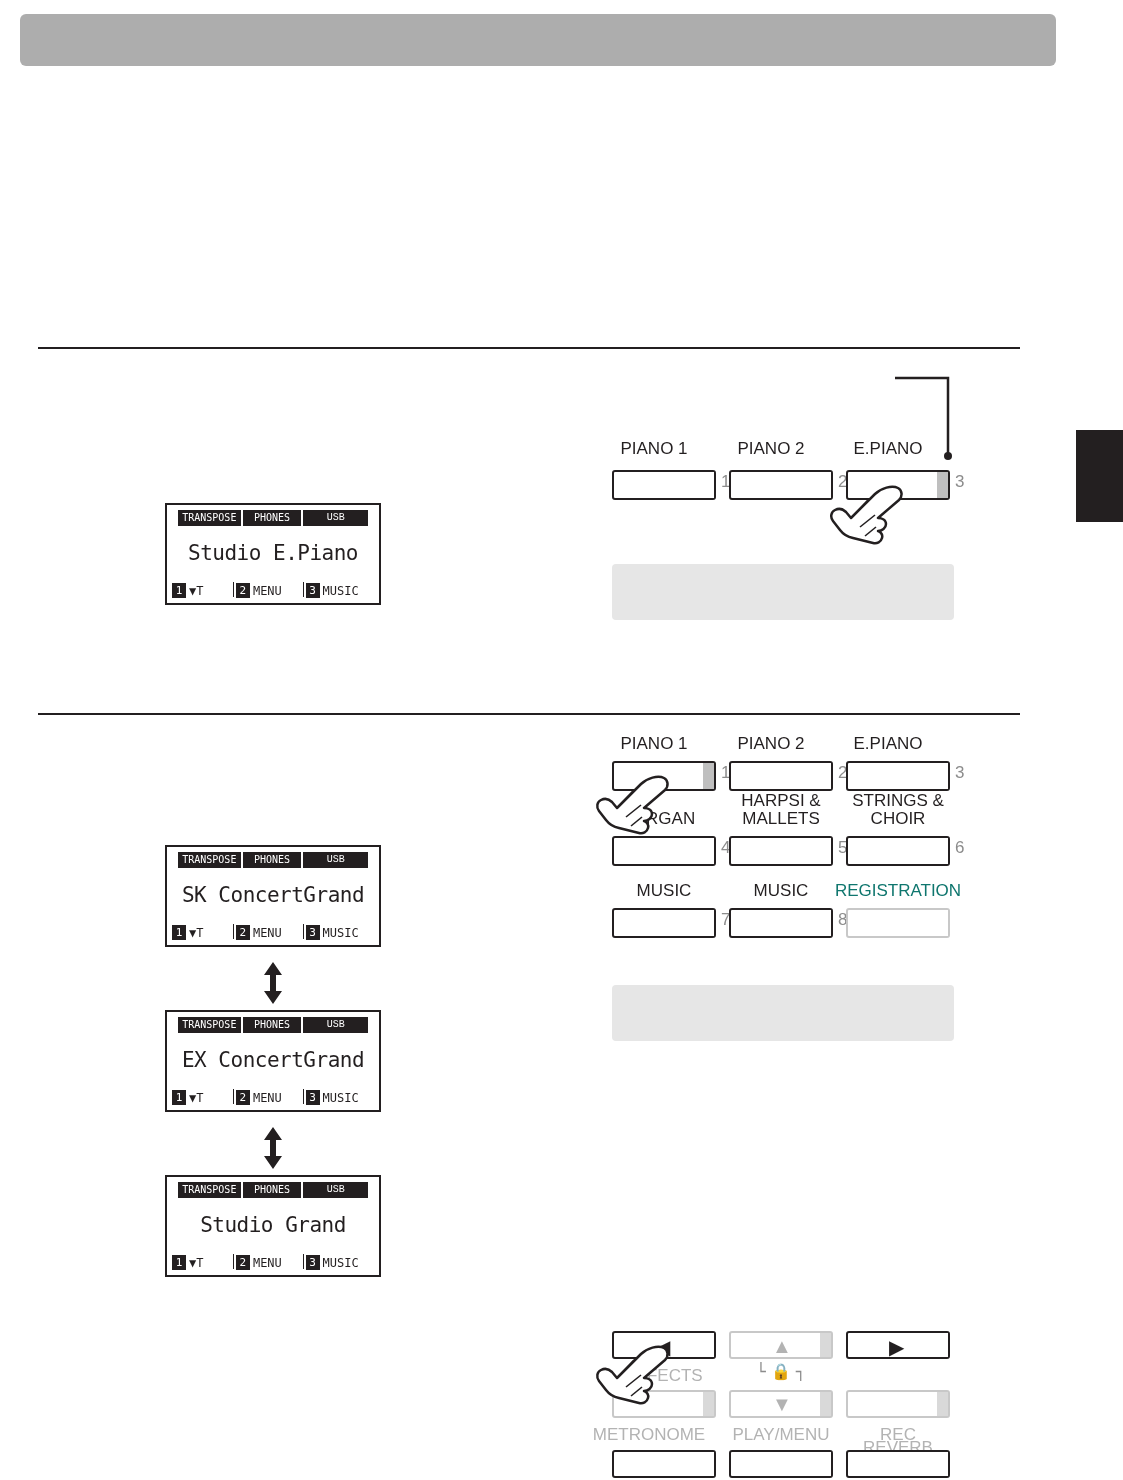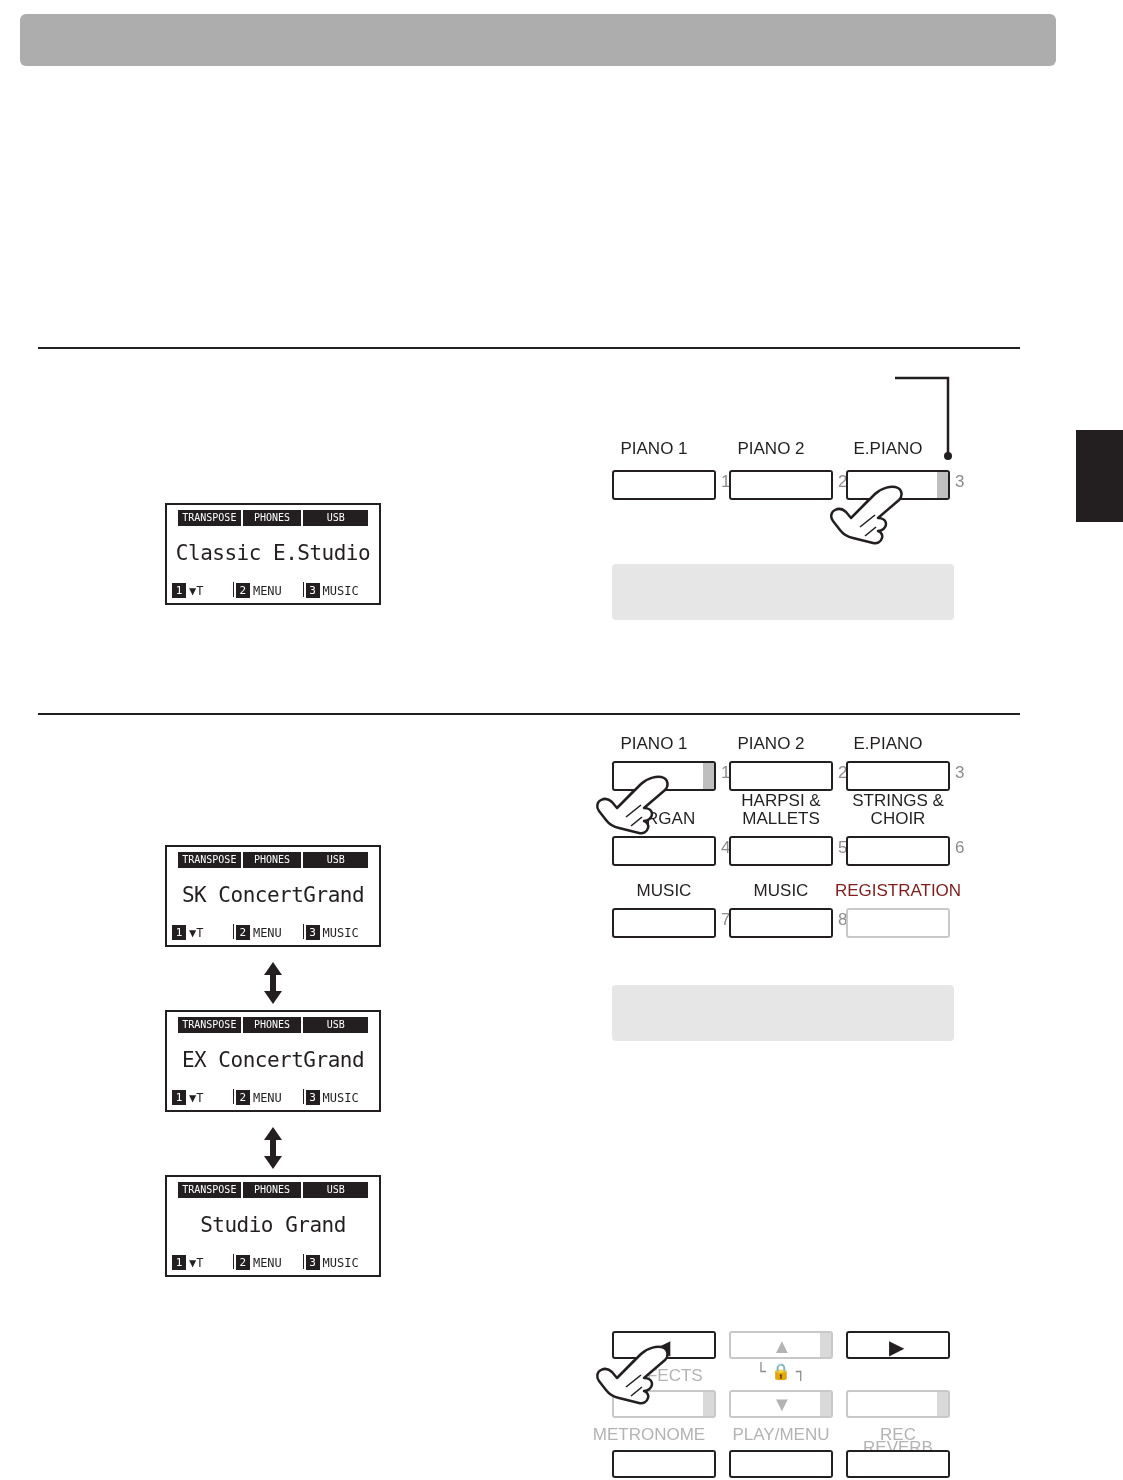--- a/index.html
+++ b/index.html
@@ -61,21 +61,21 @@
     color: #ffffff;
     font-family: "DejaVu Sans Mono", monospace;
     font-size: 10px;
     letter-spacing: 0px;
     line-height: 16px;
     text-align: center;
     padding: 0 3px;
   }
   .lcd-tag.t1 { width: 66px; }
   .lcd-tag.t2 { width: 62px; }
-  .lcd-tag.t3 { width: 68px; }
+  .lcd-tag.t3 { width: 68px; font-family: Liberation Mono, monospace; }
   .lcd-main {
     position: absolute;
     left: 0; right: 0;
     top: 36px;
     text-align: center;
     font-family: "DejaVu Sans Mono", monospace;
     font-size: 21px;
     color: #231f20;
     letter-spacing: -0.5px;
   }
@@ -150,21 +150,21 @@
   }
   .btn-label {
     position: absolute;
     font-family: "Liberation Sans", sans-serif;
     font-size: 17px;
     color: #231f20;
     text-align: center;
     width: 150px;
     line-height: 18px;
   }
-  .btn-label.grey { color: #7f1d1d; }
+  .btn-label.grey { color: #0f766e; }
   .btn.ghost { border-color: #c8c8c8; }
   .btn.ghost .led { background:#ffffff; }
 
   
   .note-box {
     position: absolute;
     background: #e6e6e6;
     border-radius: 4px;
     width: 342px;
     height: 56px;
@@ -213,21 +213,21 @@
 <div class="hrule" id="rule1"></div>
 <div class="hrule" id="rule2"></div>
 
 <div class="lcd" id="lcd-epiano">
   <div class="lcd-inner">
     <div class="lcd-top">
       <div class="lcd-tag t1">TRANSPOSE</div>
       <div class="lcd-tag t2">PHONES</div>
       <div class="lcd-tag t3">USB</div>
     </div>
-    <div class="lcd-main">Classic E.Studio</div>
+    <div class="lcd-main">Studio E.Piano</div>
     <div class="lcd-bottom">
       <div class="lcd-soft s1">
         <span class="num">1</span>
         <span>▼T</span>
       </div>
       <div class="lcd-divider"></div>
       <div class="lcd-soft s2">
         <span class="num">2</span>
         <span>MENU</span>
       </div>

